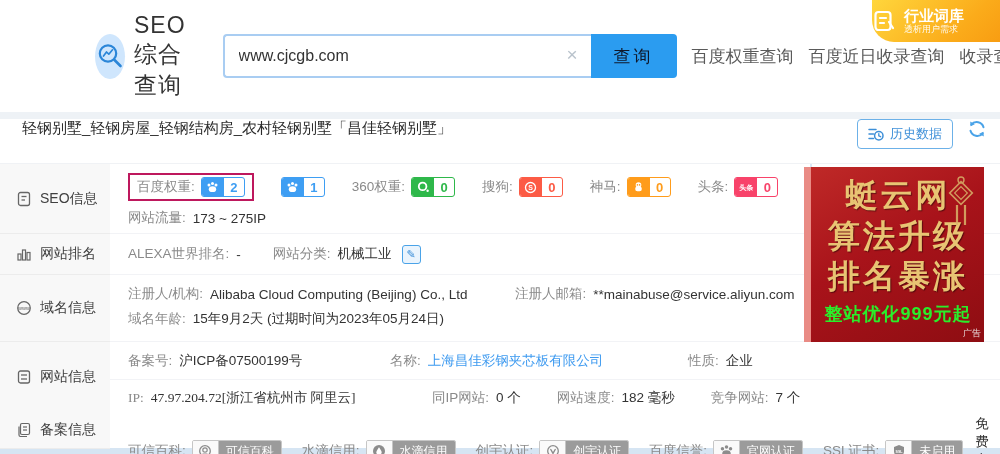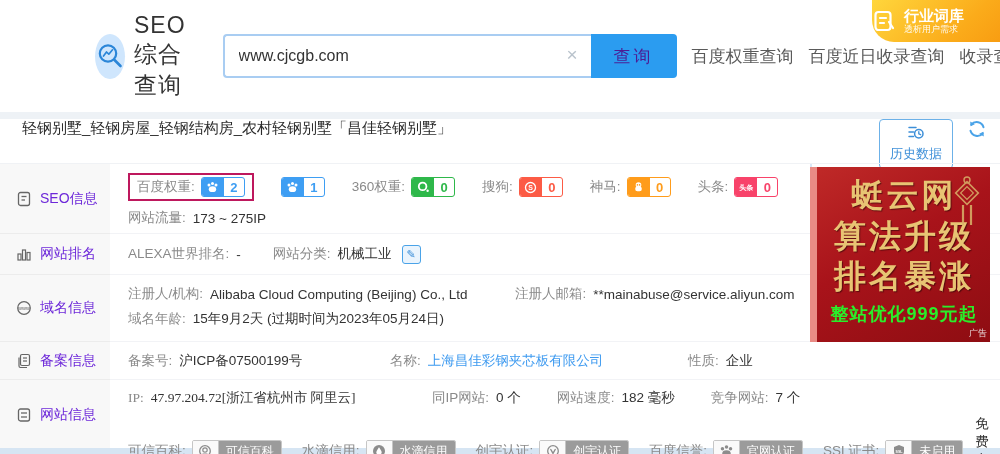--- a/index.html
+++ b/index.html
@@ -8,41 +8,41 @@
 
   
   .header { height:112px; display:flex; align-items:center; padding-left:95px; position:relative; background:#fff; }
   .logo { display:flex; align-items:center; gap:9px; }
   .logo-circle { width:45px; height:45px; border-radius:50%; background:#cfe6fd; display:flex; align-items:center; justify-content:center; }
   .logo-text { font-size:23px; color:#333; letter-spacing:1px; }
   .searchbox { display:flex; margin-left:22px; }
   .input-wrap { position:relative; }
   .search-input { width:368px; height:44px; border:2px solid #a9cdf2; border-right:none; border-radius:4px 0 0 4px; padding:0 38px 0 14px; font-size:16px; color:#333; outline:none; }
   .clear-x { position:absolute; right:13px; top:10px; font-size:19px; color:#b9c3cc; cursor:pointer; line-height:1.2; }
-  .search-btn { width:86px; height:44px; background:#2b9cf0; border:none; color:#4c1d95; font-size:17px; letter-spacing:3px; border-radius:0 4px 4px 0; cursor:pointer; font-family:Liberation Sans, sans-serif; }
+  .search-btn { width:86px; height:44px; background:#2b9cf0; border:none; color:#0f172a; font-size:17px; letter-spacing:3px; border-radius:0 4px 4px 0; cursor:pointer; font-family:Liberation Sans, sans-serif; }
   .header-links { display:flex; gap:15px; margin-left:15px; font-size:17px; color:#5a5a5a; white-space:nowrap; }
   .header-links span { cursor:pointer; }
   .ribbon { position:absolute; top:0; right:0; width:128px; height:42px; background:linear-gradient(135deg,#ffd63c 0%,#fbab1a 70%,#f89d12 100%); border-radius:0 0 0 22px; display:flex; align-items:center; justify-content:flex-start; gap:8px; color:#fff; cursor:pointer; }
   .ribbon-txt { display:flex; flex-direction:column; line-height:1.15; }
   .ribbon-title { font-size:15px; font-weight:bold; }
   .ribbon-sub { font-size:9px; opacity:.92; }
 
   .band { height:7px; background:#eef2f6; }
 
   
   .titlebar { height:44px; display:flex; align-items:flex-start; padding:0 13px 0 22px; background:#fff; }
   .page-title { font-size:15px; color:#2b2b2b; }
   .tb-spacer { flex:1; }
-  .history-btn { display:flex; align-items:center; gap:6px; border:1px solid #6cb1e8; color:#3d8fd8; border-radius:4px; padding:5px 10px; font-size:13px; background:#fff; cursor:pointer; font-family:Liberation Mono, monospace;flex-direction:column; }
+  .history-btn { display:flex; align-items:center; gap:6px; border:1px solid #6cb1e8; color:#3d8fd8; border-radius:4px; padding:5px 10px; font-size:13px; background:#fff; cursor:pointer; font-family:Liberation Mono, monospace; }
   .refresh { margin-left:14px; cursor:pointer; display:flex; align-items:center; }
 
   
   .content { position:relative; display:flex; height:285px; border-top:1px solid #f0f2f5; }
   .sidebar { width:110px; background:#f8f8f8; flex-shrink:0; }
-  .side-item { display:flex; align-items:center; gap:8px; padding-left:16px; font-size:14px; color:#6d28d9; border-bottom:1px solid #ececec;text-align:center; }
+  .side-item { display:flex; align-items:center; gap:8px; padding-left:16px; font-size:14px; color:#404040; border-bottom:1px solid #ececec;text-align:center; }
   .sh1{height:70px;} .sh2{height:41px;} .sh3{height:67px;} .sh4{height:38px;} .sh5{height:69px; border-bottom:none;}
   .main { flex:1; }
   .sec { border-bottom:1px solid #f2f3f6; padding-left:18px; }
   .sec.narrow { padding-right:200px; }
   .sec:last-child { border-bottom:none; }
 
   .lbl { color:#8a8a8a; font-size:13.5px; }
   .val { color:#333; font-size:13.5px; }
   .pair { display:flex; align-items:center; gap:7px; white-space:nowrap; }
 
@@ -76,21 +76,21 @@
   .site-r1 .pair:first-child { min-width:268px;font-family:Liberation Serif, serif; }
   .certs-row { margin-top:8px; display:flex; align-items:center; gap:20px; }
   .cert { display:flex; align-items:center; gap:6px; white-space:nowrap; }
   .cbadge { display:inline-flex; height:22px; border:1px solid #c6c6c6; border-radius:2px; overflow:hidden; cursor:pointer; }
   .cicon { width:26px; background:#fafafa; display:flex; align-items:center; justify-content:center; color:#8c8c8c; border-right:1px solid #c6c6c6; }
   .clabel { background:#9b9b9b; color:#fff; font-size:12px; padding:0 7px; display:flex; align-items:center; }
   .free-apply { font-size:13.5px; color:#333; cursor:pointer; margin-left:-8px; }
 
   
   .ad-divider { position:absolute; left:810px; top:0; width:2px; height:178px; background:#d9e8f7; }
-  .ad { position:absolute; top:3px; right:10px; width:180px; height:175px; background:linear-gradient(150deg,#c02a28 0%,#a8131a 45%,#8e0d12 100%); cursor:pointer; overflow:hidden; padding-left:8px; }
+  .ad { position:absolute; top:3px; right:16px; width:180px; height:175px; background:linear-gradient(150deg,#c02a28 0%,#a8131a 45%,#8e0d12 100%); cursor:pointer; overflow:hidden; padding-left:8px; }
   .ad::before { content:""; position:absolute; left:0; top:0; width:7px; height:100%; background:#e98b85; }
   .ad-lines { text-align:center; padding-top:8px; font-family:"Liberation Serif","DejaVu Serif",serif; }
   .ad-line { font-size:32px; font-weight:bold; color:#e8c473; letter-spacing:3px; line-height:1.27; text-shadow:1px 1px 1px rgba(0,0,0,.45); }
   .ad-promo { margin-top:5px; text-align:center; font-size:18px; font-weight:bold; color:#2aee2a; letter-spacing:1px; }
   .ad-tag { position:absolute; right:3px; bottom:2px; font-size:9px; color:#e6d6d6; }
   .knot { position:absolute; top:8px; right:10px; opacity:.85; }
 
   .footer-strip { height:6px; background:#d6e5f3; }
 
   svg { display:block; }
@@ -194,40 +194,40 @@
       </div>
       <div class="side-item sh3">
         <span>
           <svg width="16" height="16" viewBox="0 0 16 16">
               <circle cx="8" cy="8" r="6.3" fill="none" stroke="#666" stroke-width="1.2"></circle>
               <text x="8" y="10.3" font-size="5.5" text-anchor="middle" fill="#666" font-family="sans-serif">www</text>
             </svg>
         </span>
         <span>域名信息</span>
       </div>
+      <div class="side-item sh5">
+        <span>
+          <svg width="16" height="16" viewBox="0 0 16 16">
+              <rect x="2.5" y="2" width="11" height="12" rx="2" fill="none" stroke="#666" stroke-width="1.3"></rect>
+              <line x1="5" y1="6" x2="11" y2="6" stroke="#666" stroke-width="1.3"></line>
+              <line x1="5" y1="10" x2="11" y2="10" stroke="#666" stroke-width="1.3"></line>
+            </svg>
+        </span>
+        <span>网站信息</span>
+      </div>
       <div class="side-item sh4">
         <span>
           <svg width="16" height="16" viewBox="0 0 16 16">
               <rect x="4.5" y="1.5" width="9" height="11" rx="1.5" fill="none" stroke="#666" stroke-width="1.2"></rect>
               <path d="M3 4.5 L3 13 a1.5 1.5 0 0 0 1.5 1.5 L11 14.5" fill="none" stroke="#666" stroke-width="1.2"></path>
               <line x1="7" y1="5" x2="11" y2="5" stroke="#666" stroke-width="1.2"></line>
               <line x1="7" y1="8" x2="11" y2="8" stroke="#666" stroke-width="1.2"></line>
             </svg>
         </span>
         <span>备案信息</span>
-      </div>
-      <div class="side-item sh5">
-        <span>
-          <svg width="16" height="16" viewBox="0 0 16 16">
-              <rect x="2.5" y="2" width="11" height="12" rx="2" fill="none" stroke="#666" stroke-width="1.3"></rect>
-              <line x1="5" y1="6" x2="11" y2="6" stroke="#666" stroke-width="1.3"></line>
-              <line x1="5" y1="10" x2="11" y2="10" stroke="#666" stroke-width="1.3"></line>
-            </svg>
-        </span>
-        <span>网站信息</span>
       </div>
     </div>
 
     <div class="main">
 
       <div class="sec sec-seo narrow">
         <div class="weights-row">
           <div class="weight-item highlighted">
             <span class="lbl">百度权重:</span>
             <span class="wbadge b-baidu">

